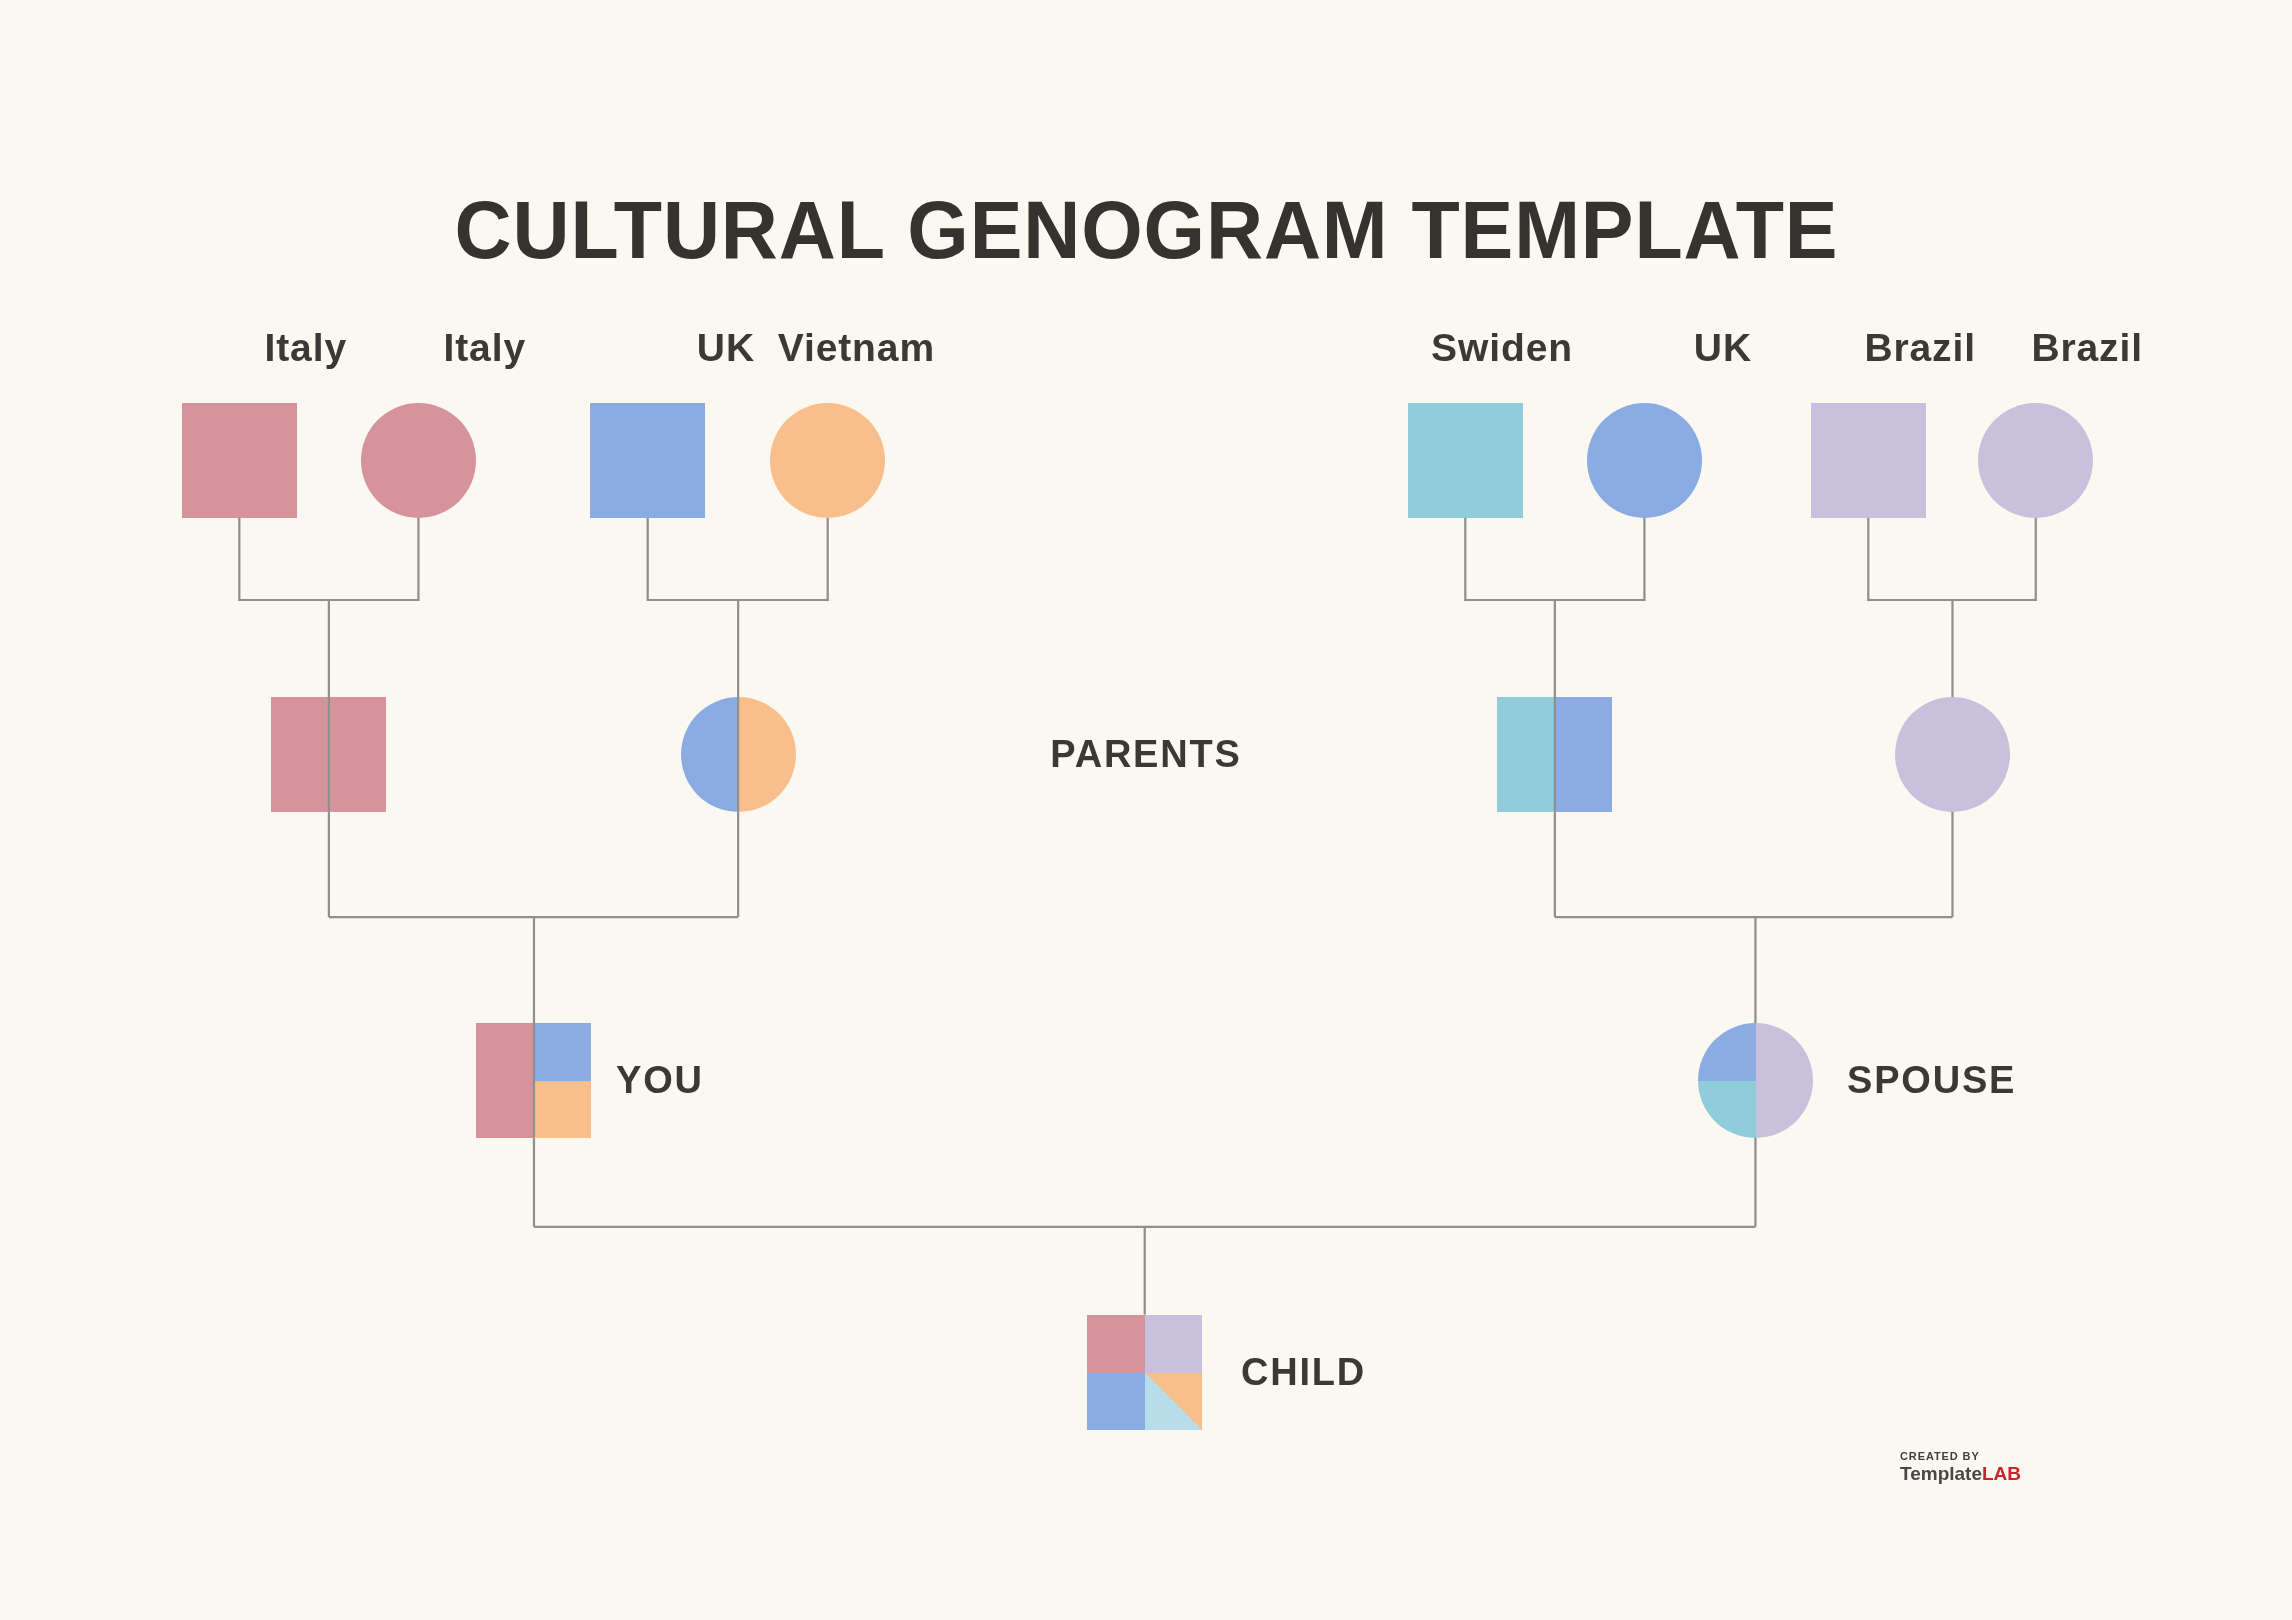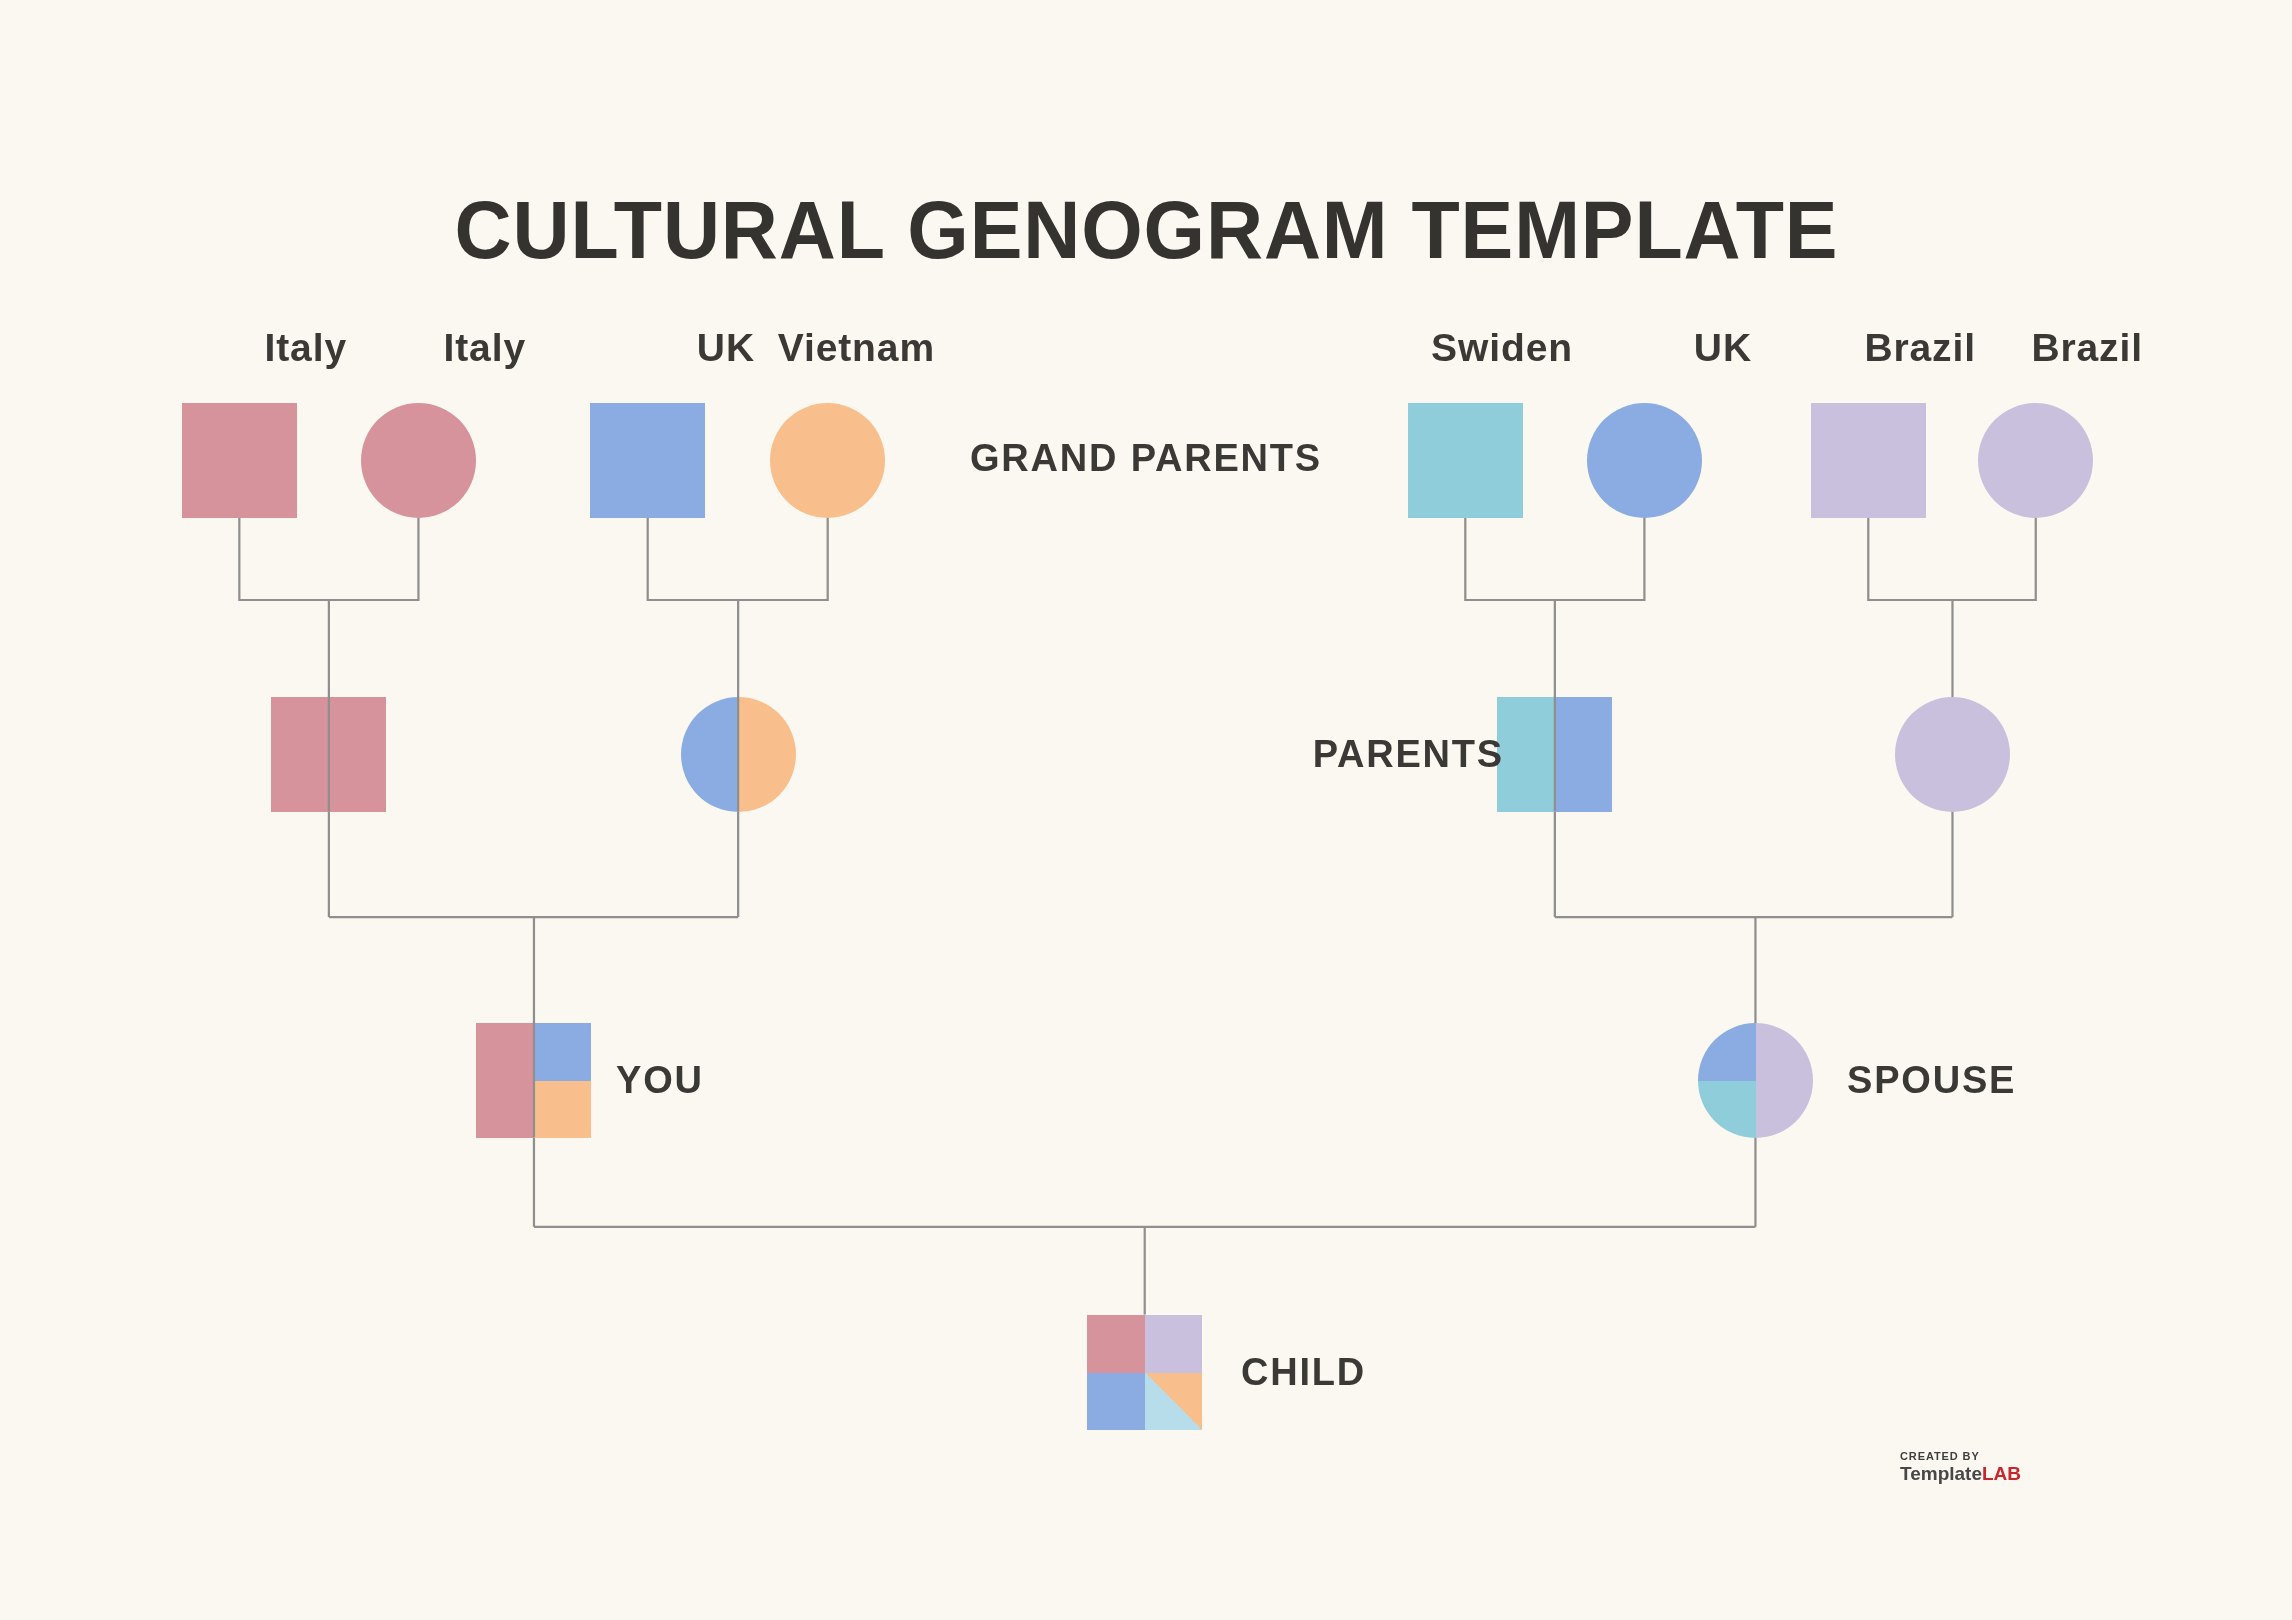--- a/index.html
+++ b/index.html
@@ -101,34 +101,33 @@
 
   <div class="shape c-italy" style="left:182px;top:403px;"></div>
   <div class="shape circle c-italy" style="left:361px;top:403px;"></div>
   <div class="shape c-uk" style="left:590px;top:403px;"></div>
   <div class="shape circle c-vietnam" style="left:770px;top:403px;"></div>
   <div class="shape c-swiden" style="left:1408px;top:403px;"></div>
   <div class="shape circle c-uk" style="left:1587px;top:403px;"></div>
   <div class="shape c-brazil" style="left:1811px;top:403px;"></div>
   <div class="shape circle c-brazil" style="left:1978px;top:403px;"></div>
 
-  <div class="gen-label gen-center" style="left:788px;top:437px;">GRAND PARENTS</div>
 
   <div class="shape c-italy" style="left:271px;top:697px;"></div>
   <div class="shape circle" style="left:681px;top:697px;">
     <div class="part h-l c-uk"></div>
     <div class="part h-r c-vietnam"></div>
   </div>
   <div class="shape" style="left:1497px;top:697px;">
     <div class="part h-l c-swiden"></div>
     <div class="part h-r c-uk"></div>
   </div>
   <div class="shape circle c-brazil" style="left:1895px;top:697px;"></div>
 
-  <div class="gen-label gen-center" style="left:788px;top:733px;text-align:right;">PARENTS</div>
+  <div class="gen-label gen-center" style="left:788px;top:733px;">PARENTS</div>
 
   <div class="shape" style="left:476px;top:1023px;">
     <div class="part h-l c-italy"></div>
     <div class="part q-tr c-uk"></div>
     <div class="part q-br c-vietnam"></div>
   </div>
   <div class="gen-label" style="left:616px;top:1059px;">YOU</div>
 
   <div class="shape circle" style="left:1698px;top:1023px;">
     <div class="part h-r c-brazil"></div>

